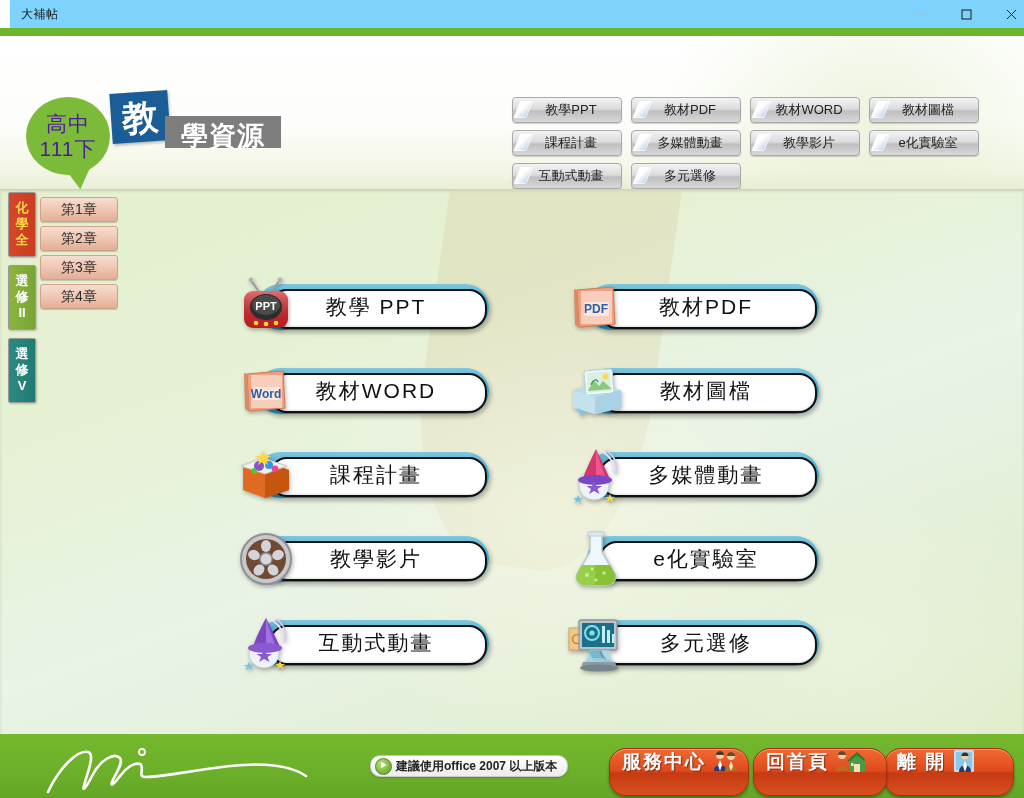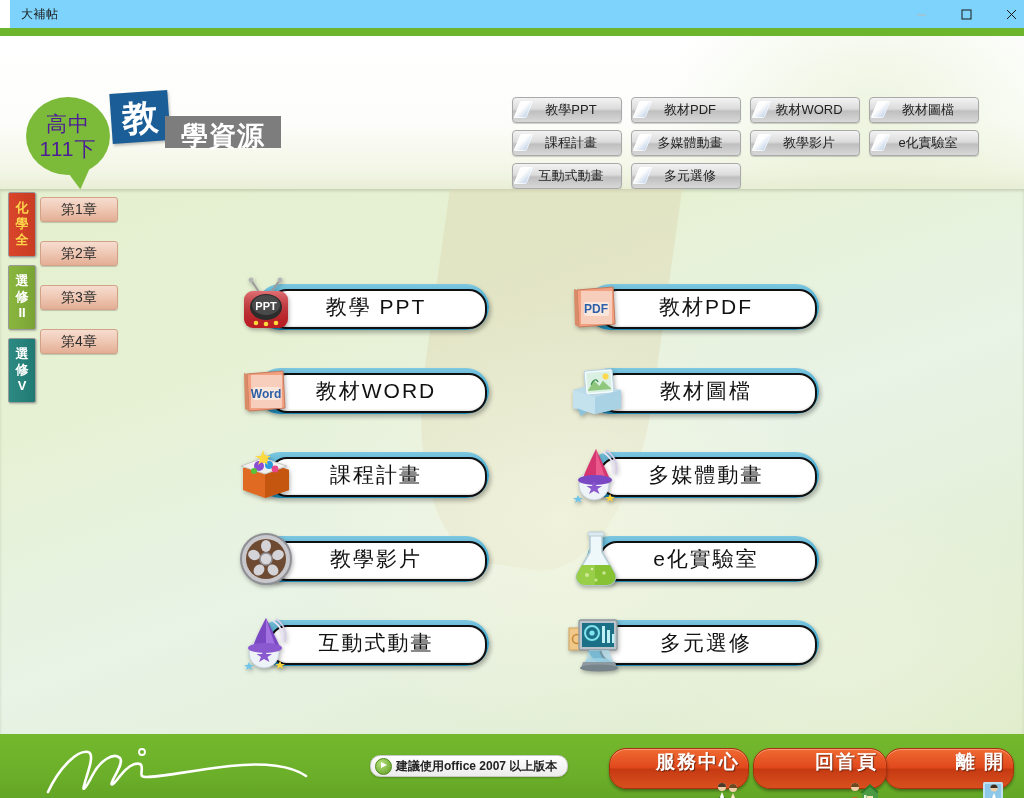--- a/index.html
+++ b/index.html
@@ -126,21 +126,21 @@
     margin-bottom:8px;
   }
   .stab span{display:block;}
   .stab.chem{background:linear-gradient(90deg,#d9452a,#c83d23);color:#ffd54a;}
   .stab.sel2{background:linear-gradient(90deg,#8ab63f,#79a434);color:#ffffff;}
   .stab.sel5{background:linear-gradient(90deg,#2d8a82,#1f7a73);color:#ffffff;}
 
   
   .chapters{position:absolute;left:40px;top:8px;width:78px;}
   .chapbtn{
-    width:76px;height:23px;margin-bottom:19px;border-radius:3px;
+    width:76px;height:23px;margin-bottom:4px;border-radius:3px;
     background:linear-gradient(180deg,#f6ddd0 0%,#efc7b3 50%,#e3ae95 100%);
     border:1px solid #d2a288;
     box-shadow:0 1px 1px rgba(0,0,0,.18);
     color:#2b2b2b;font-size:14px;text-align:center;line-height:23px;
   }
 
   
   .menu{position:absolute;left:235px;top:95px;width:640px;}
   .mcol{position:absolute;top:0;}
   .mcol.left{left:0;}
@@ -189,21 +189,21 @@
   .officebadge .playic:after{
     content:"";position:absolute;left:5px;top:3.5px;
     border-left:6px solid #ffffff;border-top:3.5px solid transparent;border-bottom:3.5px solid transparent;
   }
 
   .fbtn{
     position:absolute;top:748px;height:33px;border-radius:17px;
     background:linear-gradient(180deg,#f06a32 0%,#e0481c 48%,#c63a12 52%,#d8501f 100%);
     border:1px solid #a8300c;
     box-shadow:0 2px 3px rgba(0,0,0,.35), inset 0 1px 0 rgba(255,255,255,.35);
-    display:flex;align-items:flex-end;padding:0 8px 6px 12px;gap:6px;flex-direction:column;
+    display:flex;align-items:flex-start;padding:0 8px 13px 12px;gap:6px;
   }
   .fbtn .ftext{
     font-size:19px;font-weight:bold;color:#ffffff;letter-spacing:2px;
     text-shadow:1px 1px 1px rgba(0,0,0,.45);white-space:nowrap;
   }
   .fbtn .fic{flex:none;}
   #btn-service{left:609px;width:118px;}
   #btn-home{left:753px;width:112px;}
   #btn-exit{left:884px;width:108px;}
 </style>

